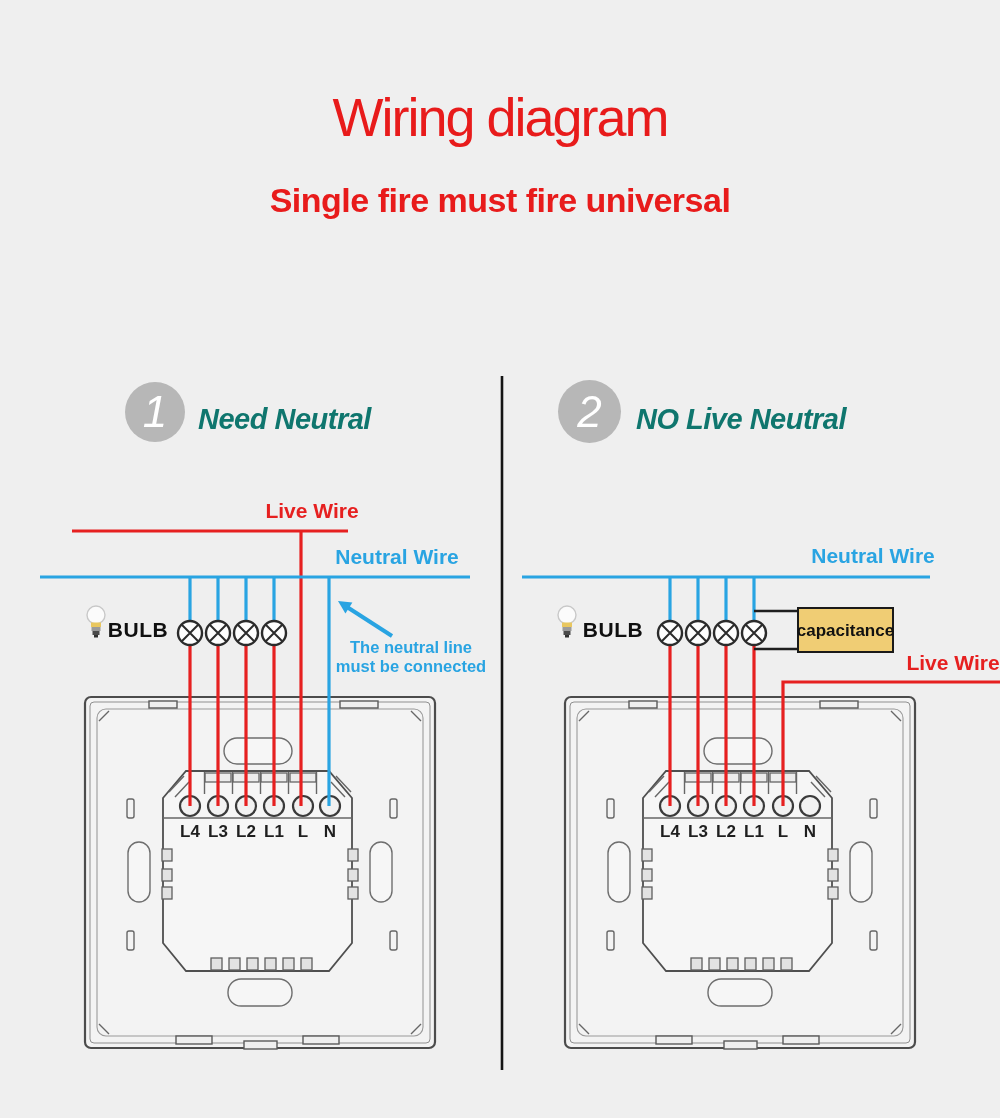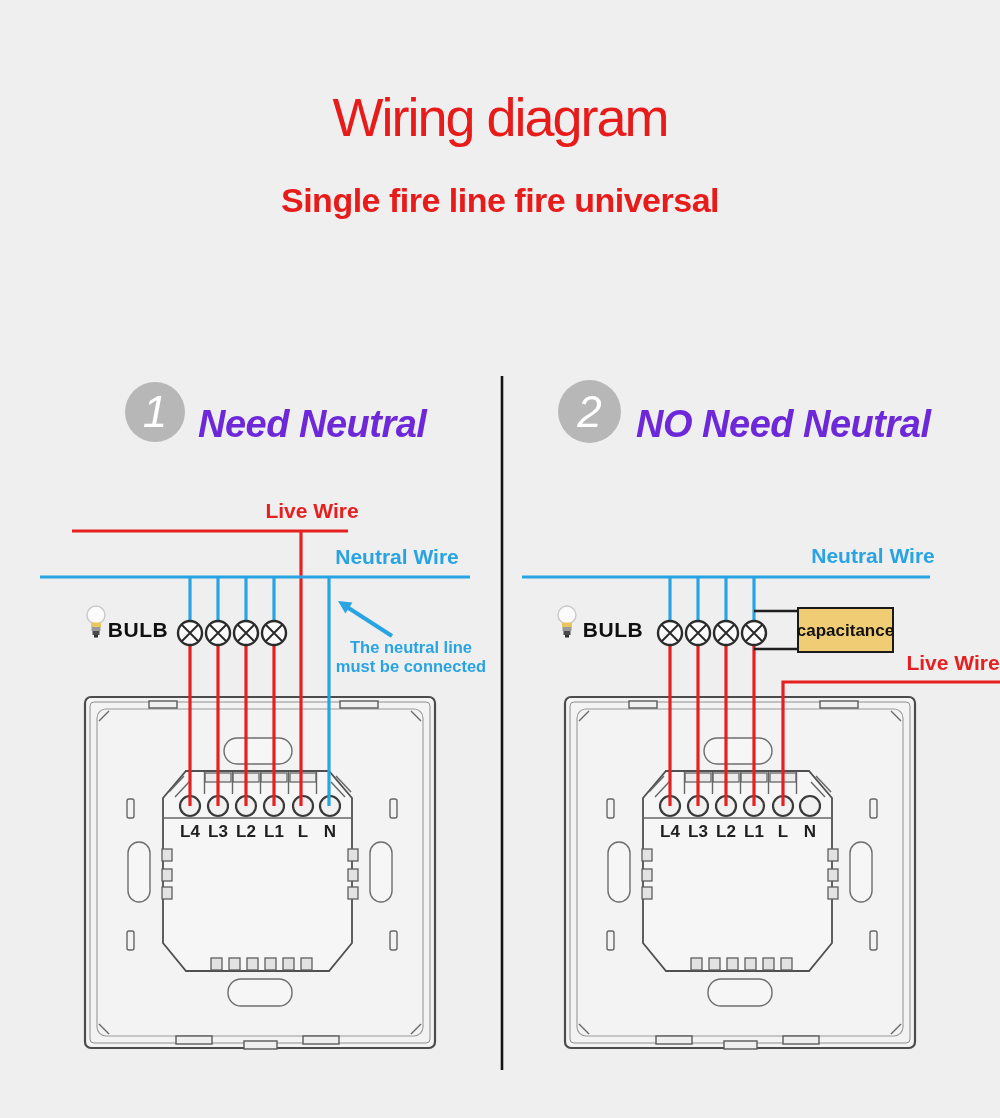--- a/index.html
+++ b/index.html
@@ -16,22 +16,22 @@
     font-size:34px;font-weight:700;letter-spacing:-0.5px;color:#e81b1b;
   }
   .badge{
     position:absolute;border-radius:50%;background:#b7b7b7;color:#ffffff;
     display:flex;align-items:center;justify-content:center;
     font-style:italic;font-weight:400;
   }
   .badge-1{left:125px;top:382px;width:60px;height:60px;font-size:44px;}
   .badge-2{left:558px;top:380px;width:63px;height:63px;font-size:44px;}
   .sec-label{
-    position:absolute;font-size:38px;font-weight:800;font-style:italic;
-    color:#6d28d9;letter-spacing:-0.5px;
+    position:absolute;font-size:29px;font-weight:800;font-style:italic;
+    color:#0f766e;letter-spacing:-0.5px;
   }
   .sec-label-1{left:198px;top:403px;}
   .sec-label-2{left:636px;top:403px;}
   svg{position:absolute;left:0;top:0;}
 
   
   .wire{fill:none;stroke-width:3.2;}
   .blk{fill:none;stroke:#1f1f1f;stroke-width:2.4;}
   .divider{stroke:#141414;stroke-width:2.6;}
 
@@ -57,31 +57,31 @@
   .lamp-c{fill:#fdfdfd;stroke:#2b2b2b;stroke-width:2.4;}
   .lamp-x{fill:none;stroke:#2b2b2b;stroke-width:2;}
   .bulb-glass{fill:#fbfbfb;stroke:#c8c8c8;stroke-width:1.4;}
 </style>
 </head>
 <body>
 
 <div class="canvas">
 
   <div class="title">Wiring diagram</div>
-  <div class="subtitle">Single fire line fire universal</div>
+  <div class="subtitle">Single fire must fire universal</div>
 
   <div class="badge badge-1">
     <span>1</span>
   </div>
   <div class="sec-label sec-label-1">Need Neutral</div>
 
   <div class="badge badge-2">
     <span>2</span>
   </div>
-  <div class="sec-label sec-label-2">NO Need Neutral</div>
+  <div class="sec-label sec-label-2">NO Live Neutral</div>
 
   <svg width="1000" height="1118" viewBox="0 0 1000 1118">
     <defs>
 
       <g id="lamp">
         <circle class="lamp-c" cx="0" cy="0" r="12"></circle>
         <path class="lamp-x" d="M-8.2 -8.2 L8.2 8.2 M8.2 -8.2 L-8.2 8.2"></path>
       </g>
 
       <g id="bulb">

